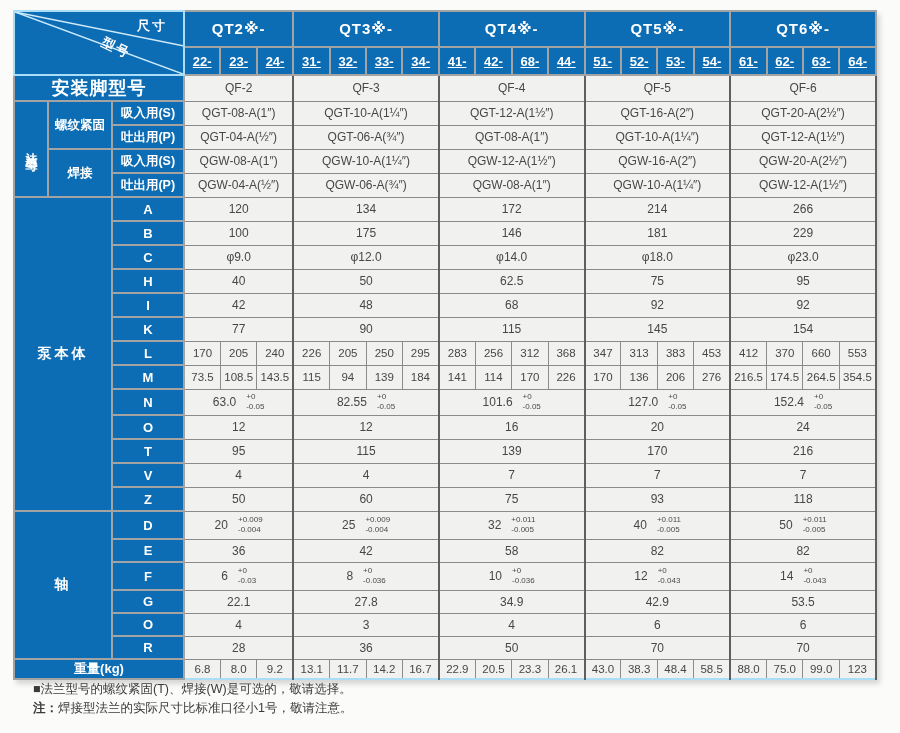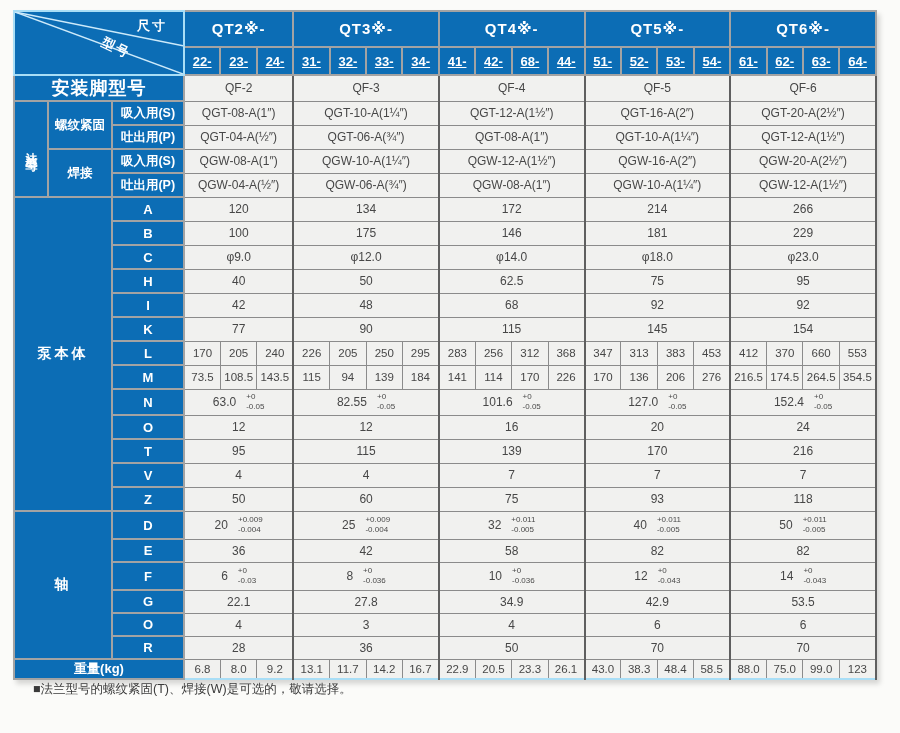--- a/index.html
+++ b/index.html
@@ -443,14 +443,15 @@
           <td class="data sm">88.0</td>
           <td class="data sm">75.0</td>
           <td class="data sm">99.0</td>
           <td class="data sm ge">123</td>
         </tr>
       </tbody>
   </table>
 
   <div class="foot">
     <div><span class="fmark">■</span><span>法兰型号的螺纹紧固(T)、焊接(W)是可选的，敬请选择。</span></div>
+    <div><span class="fmark">注：</span><span>焊接型法兰的实际尺寸比标准口径小1号，敬请注意。</span></div>
   </div>
 </div>
 
 </body></html>

